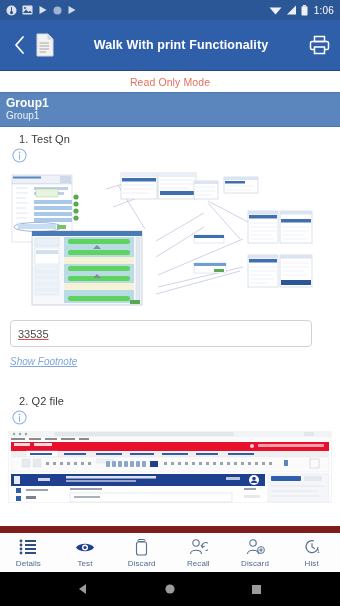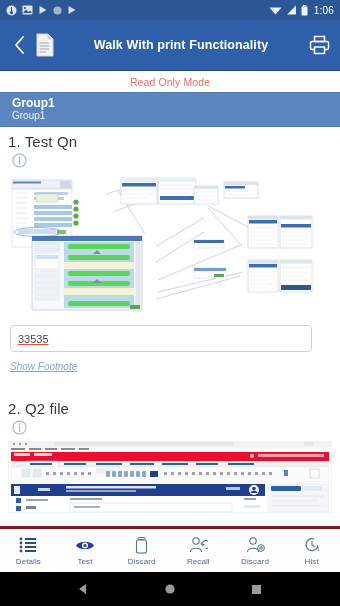--- a/index.html
+++ b/index.html
@@ -85,21 +85,21 @@
     font-size: 10.5px;
     padding: 5px 0 4px 0;
     background: #ffffff;
     flex: 0 0 auto;
     letter-spacing: .1px;
   }
 
   
   .groupband {
     background: #5b86bd;
-    padding: 3px 6px 4px 12px;
+    padding: 3px 6px 4px 6px;
     flex: 0 0 auto;
     border-top: 1px solid #4d79b2;
     border-bottom: 1px solid #4d79b2;
   }
   .group-title {
     color: #ffffff;
     font-size: 12px;
     font-weight: bold;
     line-height: 14px;
   }
@@ -111,24 +111,25 @@
 
   
   .content {
     flex: 1 1 auto;
     overflow: hidden;
     background: #ffffff;
     position: relative;
   }
   .qblock { padding: 6px 8px 0 8px; }
   .qlabel {
-    font-size: 15px;
+    font-size: 11px;
     color: #3a3a3a;
     margin-bottom: 3px;
     letter-spacing: .1px;
+    margin-left: 11px;
   }
   .info-ico {
     width: 15px; height: 15px;
     margin: 2px 0 4px 4px;
     display: block;
     cursor: pointer;
   }
 
   
   .img1-wrap {
@@ -176,21 +177,21 @@
     overflow: hidden;
     background: #fff;
   }
   .img2-wrap svg { display: block; }
 
   
   .bottombar {
     height: 46px;
     flex: 0 0 auto;
     background: #fdfdfd;
-    border-top: 3px solid #7f1d1d;
+    border-top: 7px solid #7f1d1d;
     display: flex;
     align-items: stretch;
     box-sizing: border-box;
   }
   .bitem {
     flex: 1;
     display: flex;
     flex-direction: column;
     align-items: center;
     justify-content: center;

